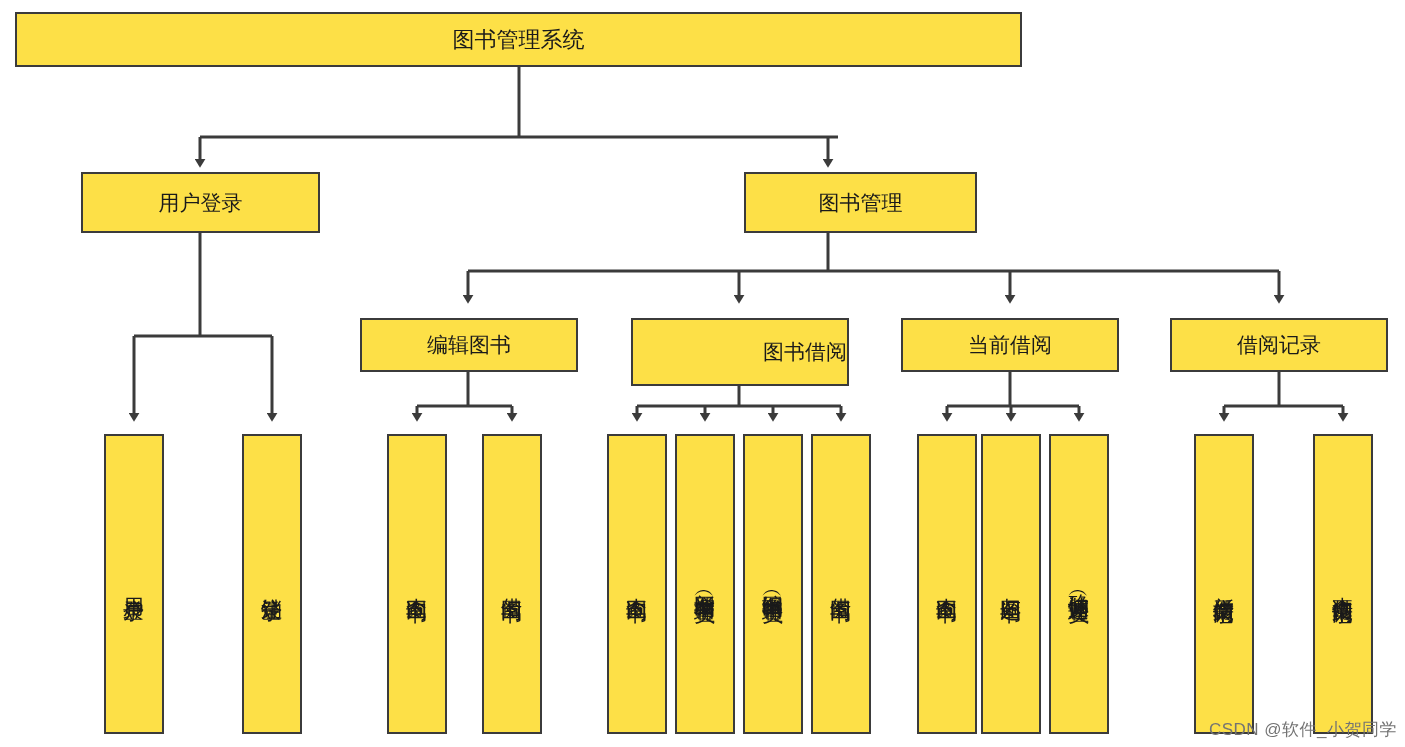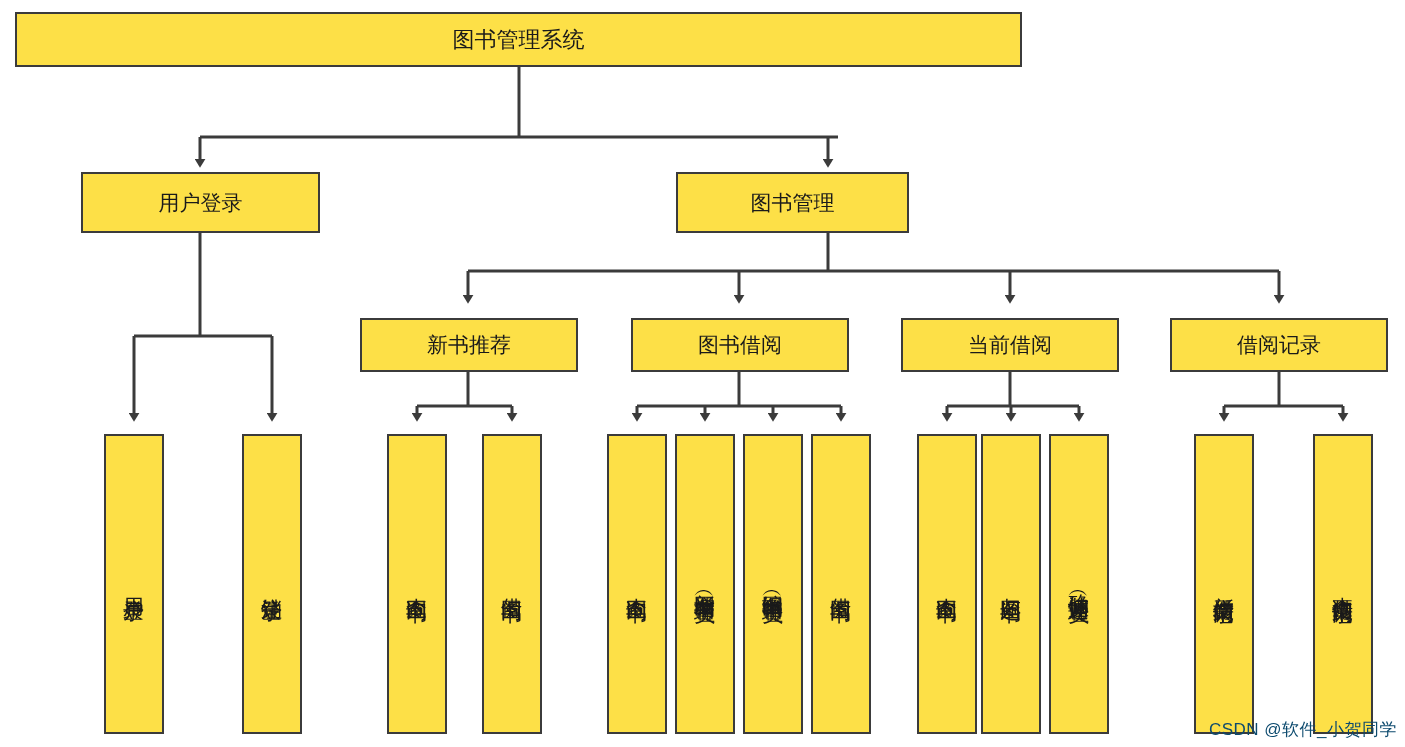--- a/index.html
+++ b/index.html
@@ -57,21 +57,21 @@
   }
   .node.vert .label {
     writing-mode: vertical-rl;
     text-orientation: upright;
   }
   #watermark {
     position: absolute;
     right: 8px;
     bottom: 6px;
     font-size: 17px;
-    color: #0c4a6e;
+    color: #737373;
     letter-spacing: 0.5px;
     white-space: nowrap;
   }
 </style>
 </head>
 <body>
 
 <div id="canvas">
 
   <svg id="wires" viewBox="0 0 1405 747">
@@ -124,28 +124,28 @@
     </g>
   </svg>
 
   <div class="node root" style="left:15px; top:12px; width:1007px; height:55px;">
     <span class="label">图书管理系统</span>
   </div>
 
   <div class="node horiz" style="left:81px; top:172px; width:239px; height:61px;">
     <span class="label">用户登录</span>
   </div>
-  <div class="node horiz" style="left:676px; top:172px; width:233px; height:61px;">
+  <div class="node horiz" style="left:744px; top:172px; width:233px; height:61px;">
     <span class="label">图书管理</span>
   </div>
 
   <div class="node horiz" style="left:360px; top:318px; width:218px; height:54px;">
-    <span class="label">新书推荐</span>
+    <span class="label">编辑图书</span>
   </div>
-  <div class="node horiz" style="left:631px; top:318px; width:218px; height:54px;">
+  <div class="node horiz" style="left:631px; top:318px; width:218px; height:68px;justify-content:flex-end;">
     <span class="label">图书借阅</span>
   </div>
   <div class="node horiz" style="left:901px; top:318px; width:218px; height:54px;align-items:center;">
     <span class="label">当前借阅</span>
   </div>
   <div class="node horiz" style="left:1170px; top:318px; width:218px; height:54px;">
     <span class="label">借阅记录</span>
   </div>
 
   <div class="node vert" style="left:104px; top:434px; width:60px; height:300px;">

